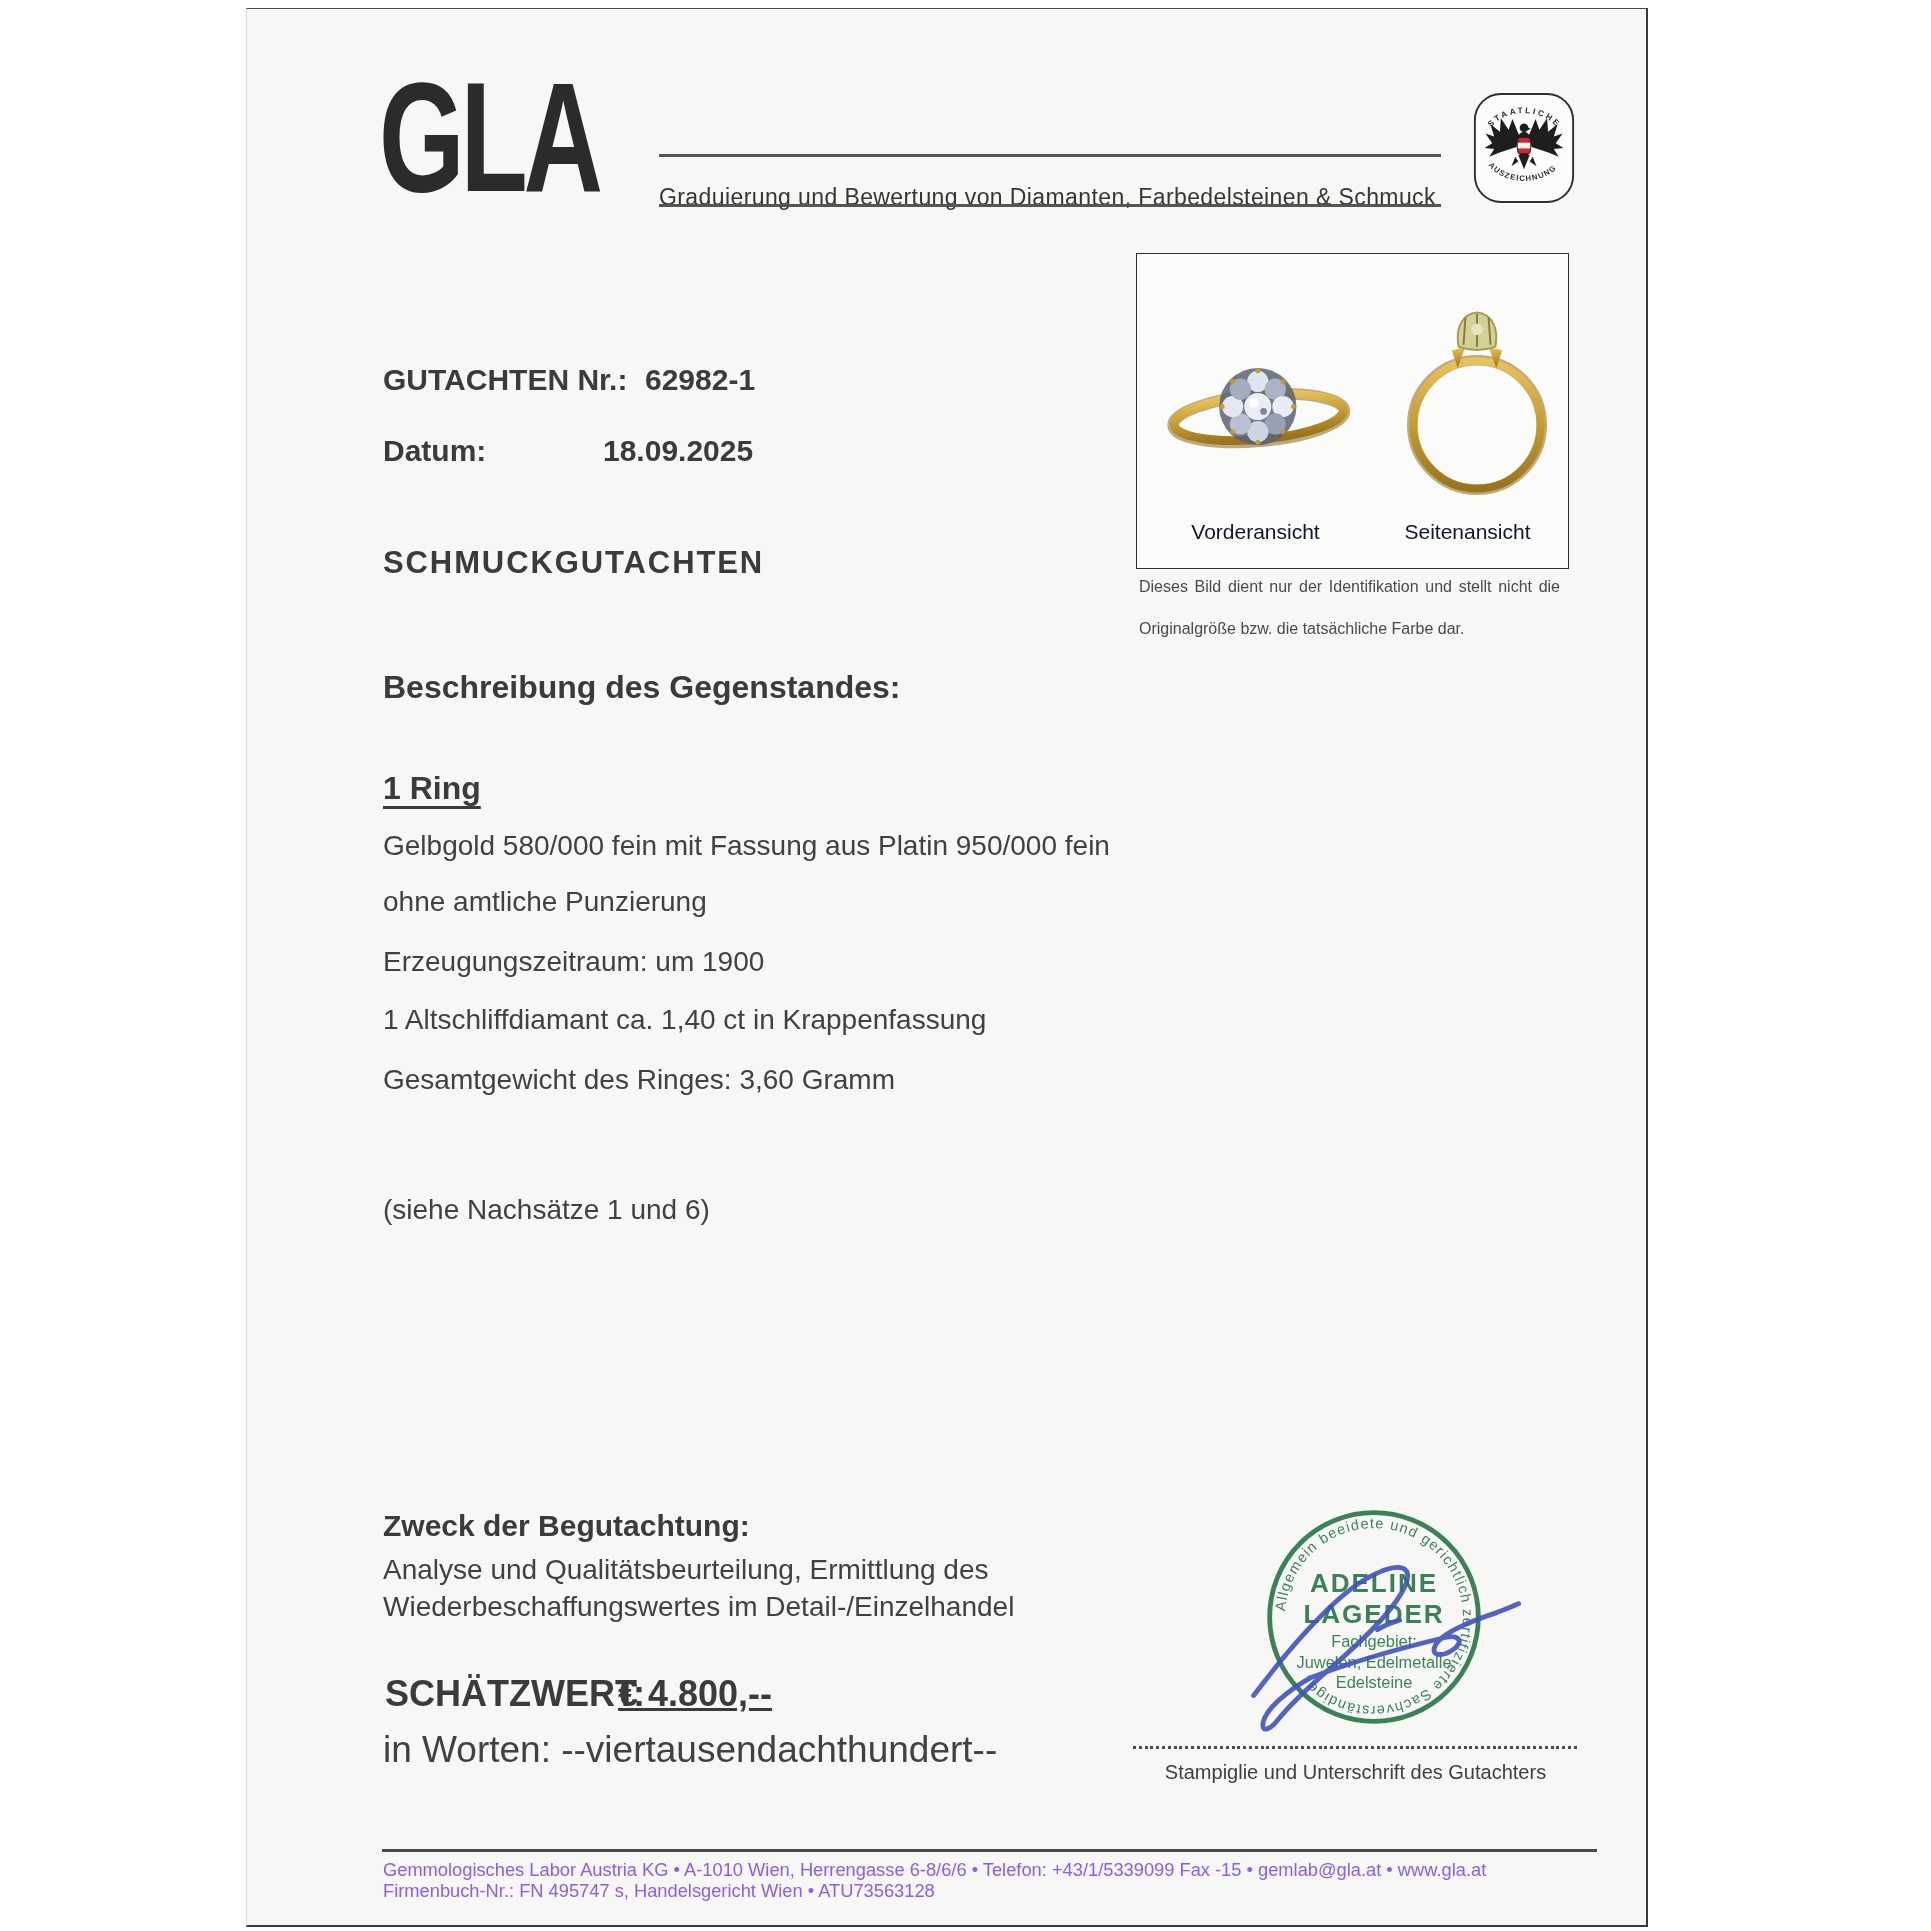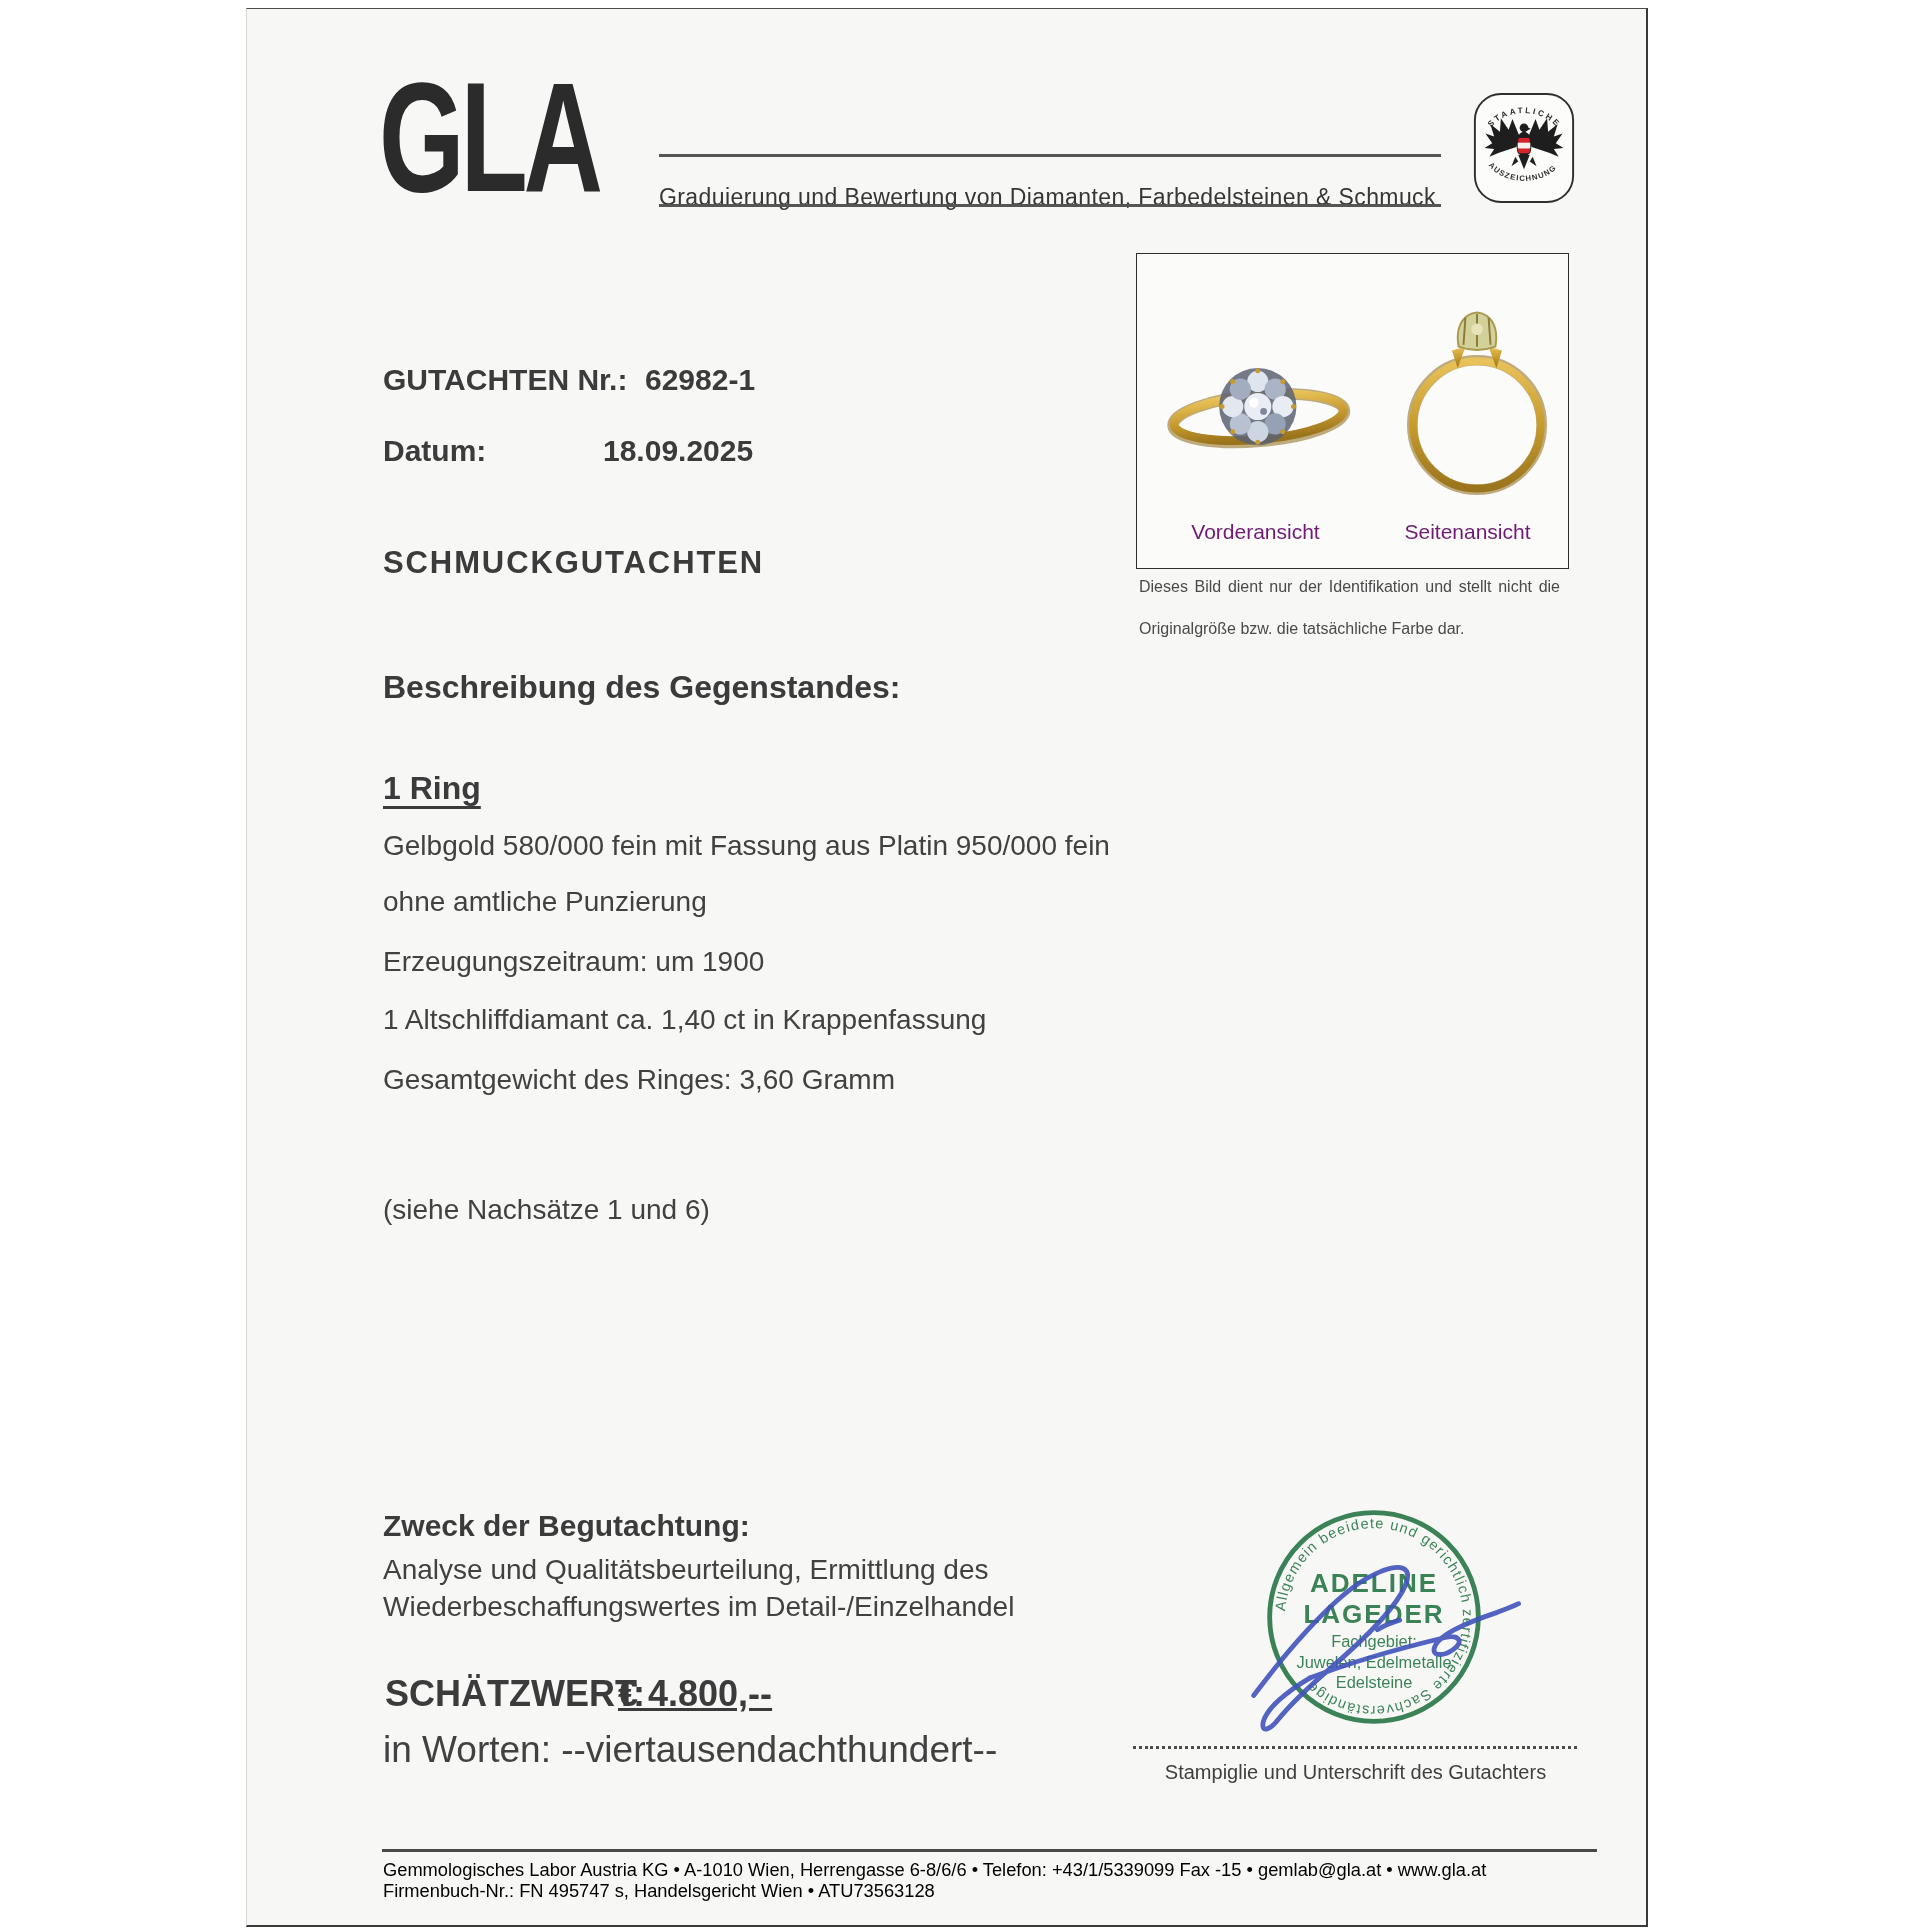--- a/index.html
+++ b/index.html
@@ -15,29 +15,29 @@
   .hdr-sub{font-size:23px;font-weight:400;color:#363636;letter-spacing:0.4px;white-space:nowrap;}
   .rule{background:#555551;height:2.9px;}
   .meta-label,.meta-value{font-size:30px;font-weight:700;color:#3b3b3b;white-space:nowrap;}
   .doctype{font-size:31px;font-weight:700;letter-spacing:1.9px;color:#3b3b3b;white-space:nowrap;}
   .h-bold{font-size:32px;font-weight:700;color:#3b3b3b;white-space:nowrap;}
   .body-line{font-size:28px;font-weight:400;color:#414141;white-space:nowrap;}
   .purpose-line{font-size:28px;font-weight:400;color:#414141;white-space:nowrap;}
   .val-big{font-size:36px;font-weight:700;color:#3b3b3b;white-space:nowrap;}
   .photo-box{position:absolute;left:1136px;top:253px;width:431px;height:314px;background:#fbfbf9;
              border:1.9px solid #2e2e2e;}
-  .photo-caption{position:absolute;font-size:21px;color:#701a75;text-align:center;white-space:nowrap;}
+  .photo-caption{position:absolute;font-size:21px;color:#0f172a;text-align:center;white-space:nowrap;}
   .disclaimer{font-size:16px;color:#4a4a4a;line-height:26px;width:421px;}
   .just{text-align:justify;text-align-last:justify;}
   .dotted-line{position:absolute;left:1133px;top:1746px;width:446px;height:2.9px;
     background:repeating-linear-gradient(90deg,#4c4c4c 0 2.9px,transparent 2.9px 5.8px);}
   .stamp-caption{position:absolute;left:1123px;top:1761px;width:465px;text-align:center;
                  font-size:20px;color:#3f3f3f;white-space:nowrap;}
   .footer-rule{position:absolute;left:382px;top:1849px;width:1215px;height:2.9px;background:#4a4a4a;}
-  .footer-line{font-size:18.3px;color:#000000;white-space:nowrap;}
+  .footer-line{font-size:18.3px;color:#8b5cf6;white-space:nowrap;}
   svg text{font-family:"Liberation Sans","DejaVu Sans",sans-serif;}
 </style>
 </head>
 <body>
 
 <div id="canvas">
   <div id="paper"></div>
 
   <div class="abs logo" style="left:379px;top:62px;">GLA</div>
   <div class="abs rule" style="left:659px;top:154px;width:782px;"></div>

